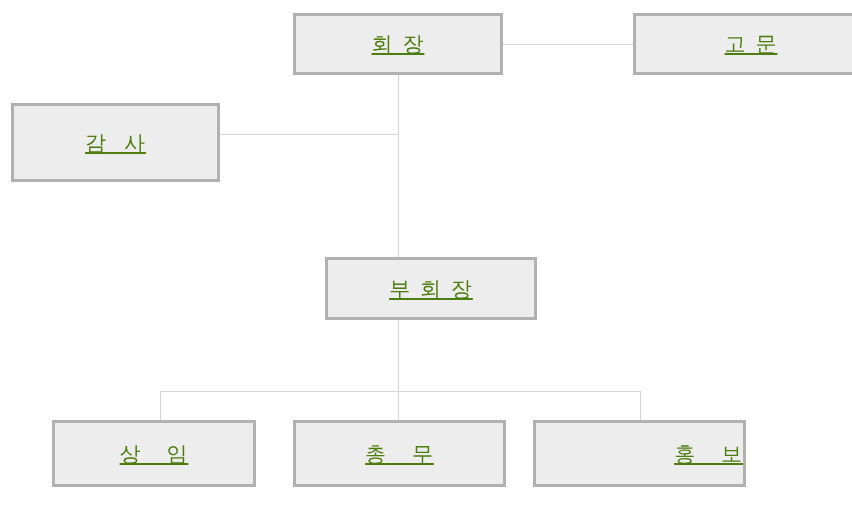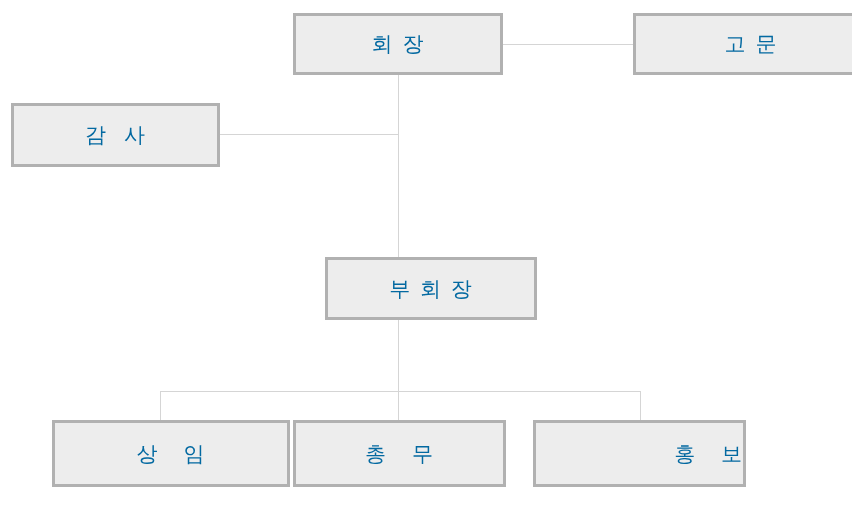--- a/index.html
+++ b/index.html
@@ -20,23 +20,24 @@
     box-sizing: border-box;
     background: #ededed;
     border: 3px solid #b1b1b1;
     display: flex;
     align-items: center;
     justify-content: center;
   }
   .node .label {
     font-size: 21px;
     font-weight: 500;
-    color: #0369a1;
+    color: #4d7c0f;
     letter-spacing: 1px;
     white-space: pre;
+    text-decoration: underline;
   }
   .node.gap-wide .label { word-spacing: 18px; }
   .node.gap-mid .label  { word-spacing: 10px; }
   .node.gap-norm .label { word-spacing: 2px; }
   .connector {
     position: absolute;
     background: #d5d5d5;
   }
   .connector.h { height: 1px; }
   .connector.v { width: 1px; }
@@ -56,29 +57,29 @@
   <div class="connector v" style="left:640px; top:391px; height:29px;"></div>
 
   <div class="node gap-norm" style="left:293px; top:13px; width:210px; height:62px;">
     <span class="label">회 장</span>
   </div>
 
   <div class="node gap-norm" style="left:633px; top:13px; width:236px; height:62px;">
     <span class="label">고 문</span>
   </div>
 
-  <div class="node gap-mid" style="left:11px; top:103px; width:209px; height:64px;">
+  <div class="node gap-mid" style="left:11px; top:103px; width:209px; height:79px;">
     <span class="label">감 사</span>
   </div>
 
   <div class="node gap-norm" style="left:293px; top:257px; width:212px; height:63px;margin-left:32px;">
     <span class="label">부 회 장</span>
   </div>
 
-  <div class="node gap-wide" style="left:52px; top:420px; width:238px; height:67px;">
+  <div class="node gap-wide" style="left:52px; top:420px; width:204px; height:67px;">
     <span class="label">상 임</span>
   </div>
 
   <div class="node gap-wide" style="left:293px; top:420px; width:213px; height:67px;">
     <span class="label">총 무</span>
   </div>
 
   <div class="node gap-wide" style="left:533px; top:420px; width:213px; height:67px;justify-content:flex-end;">
     <span class="label">홍 보</span>
   </div>

